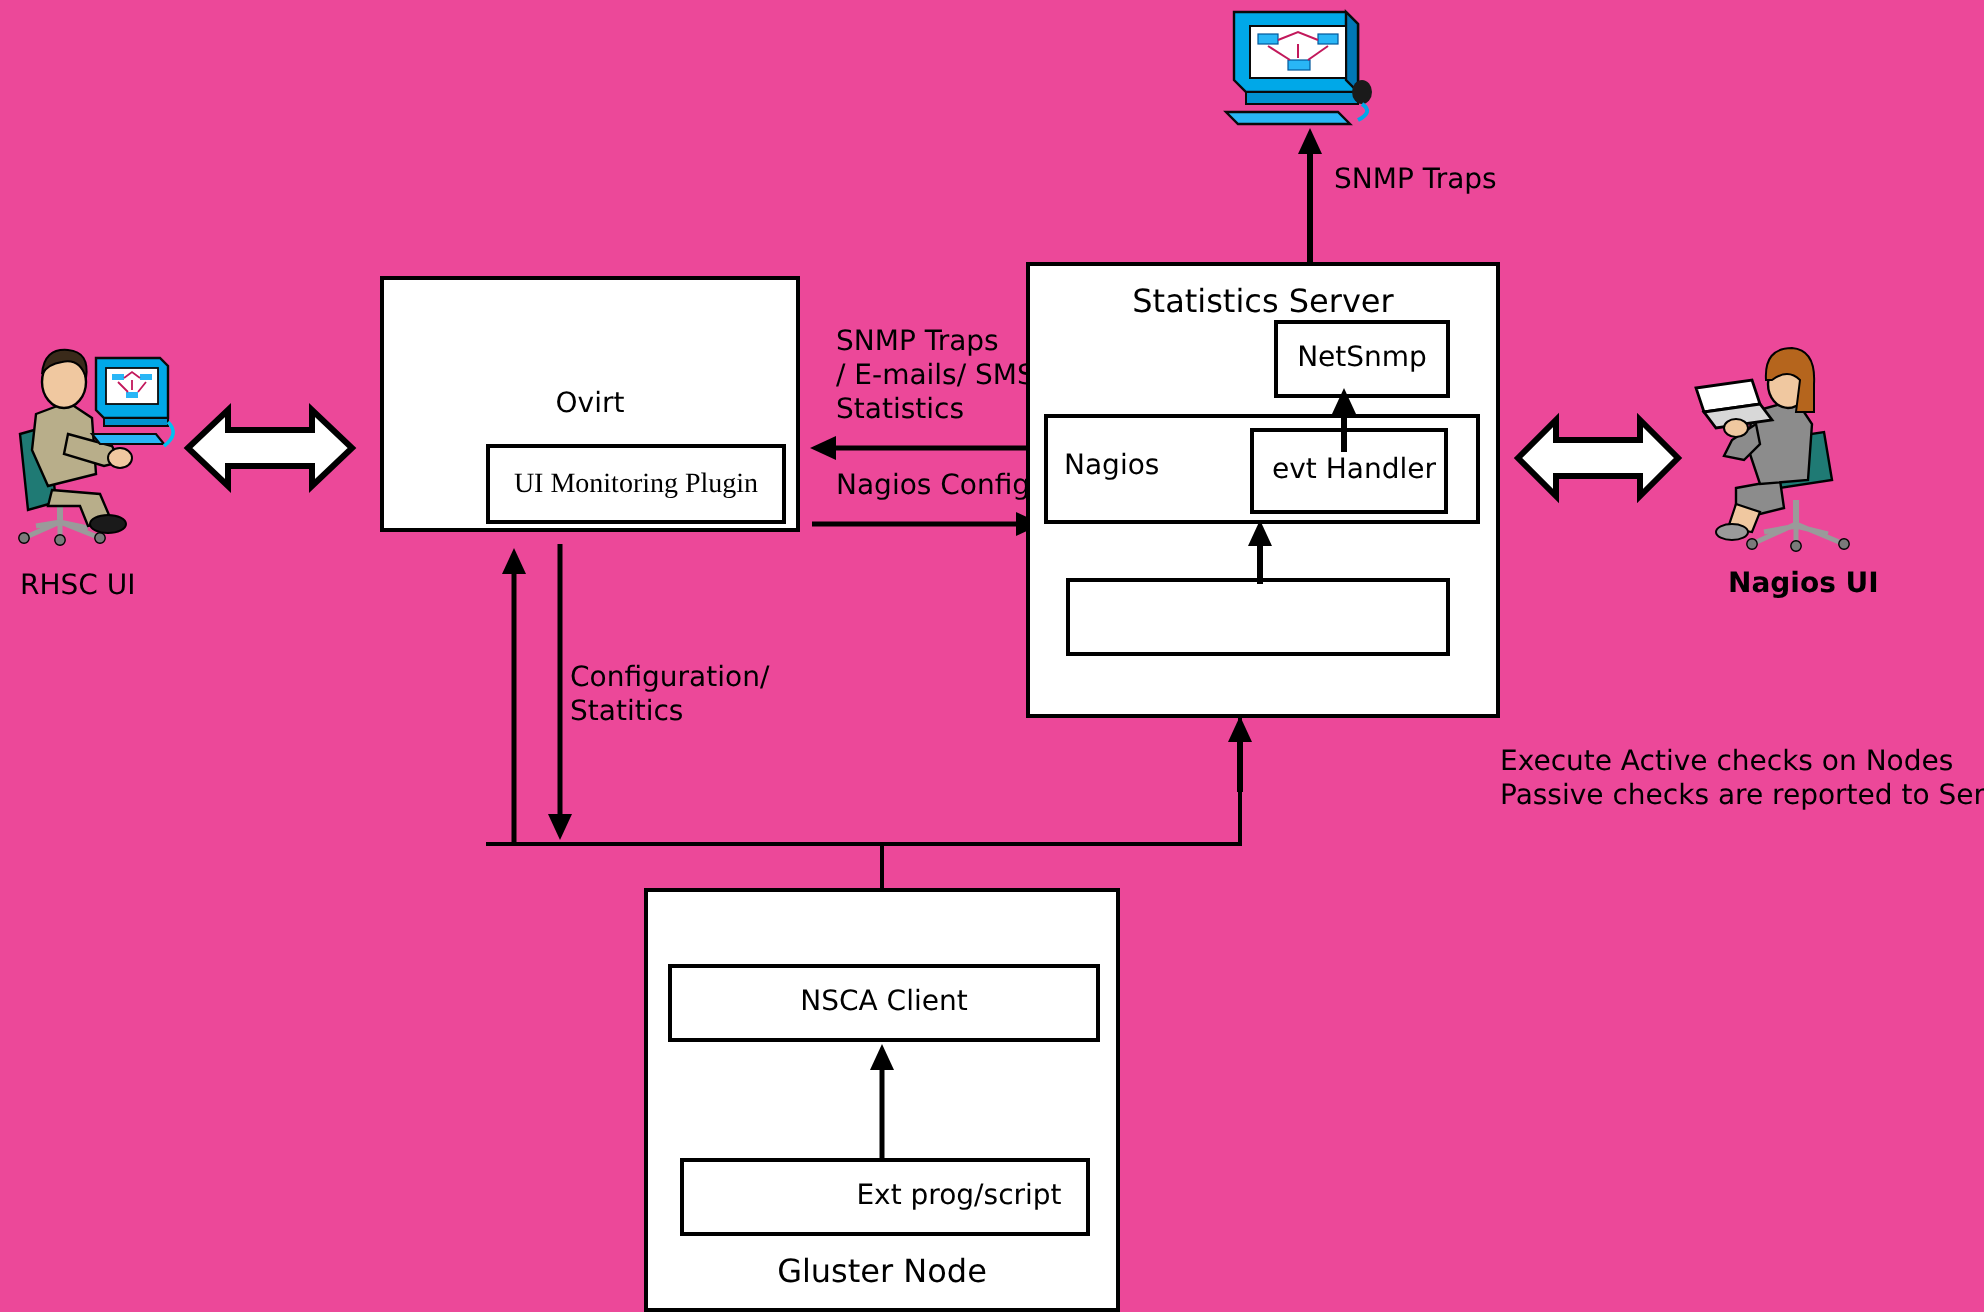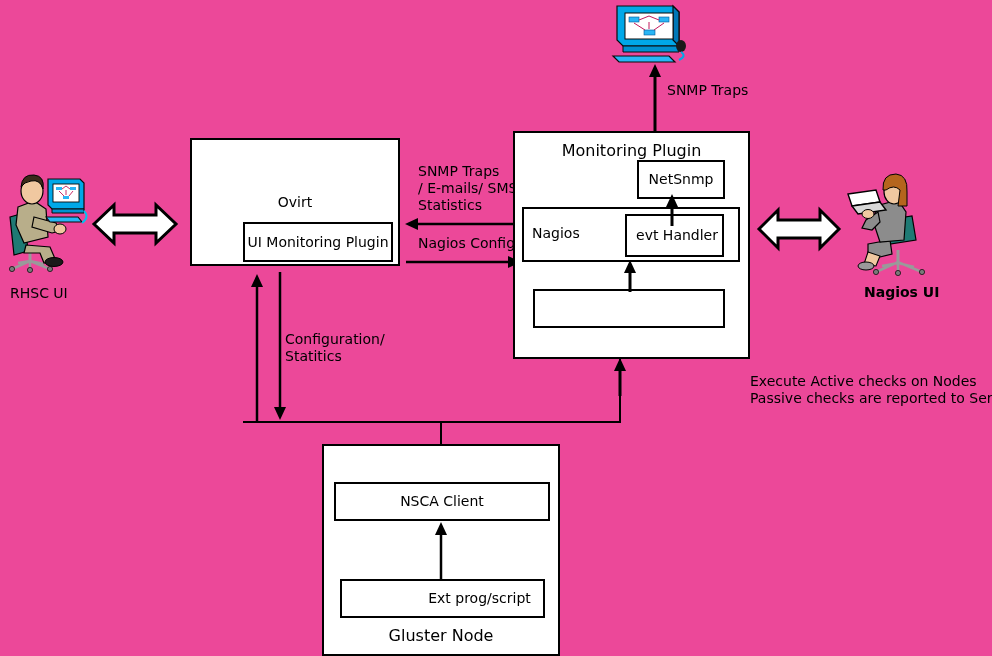--- a/index.html
+++ b/index.html
@@ -133,40 +133,40 @@
   <div class="lbl" style="left:10px; top:285px;">RHSC UI</div>
 
   <svg class="arrow" style="left:92px; top:199px;" width="86" height="50">
     <polygon points="2,25 22,6 22,16 64,16 64,6 84,25 64,44 64,34 22,34 22,44" fill="#ffffff" stroke="#000" stroke-width="3" stroke-linejoin="miter"></polygon>
   </svg>
 
   <div class="box" style="left:190px; top:138px; width:210px; height:128px;"></div>
   <div class="boxlabel" style="left:190px; top:194px; width:210px;">Ovirt</div>
 
   <div class="box" style="left:243px; top:222px; width:150px; height:40px;"></div>
-  <div class="boxlabel" style="left:243px; top:234px; width:150px;">UI Monitoring Plugin</div>
+  <div class="boxlabel" style="left:243px; top:234px; width:150px;font-family:Liberation Serif, serif;">UI Monitoring Plugin</div>
 
   <div class="lbl" style="left:418px; top:163px;">SNMP Traps
 / E-mails/ SMS
 Statistics</div>
 
   <svg class="arrow" style="left:404px; top:216px;" width="116" height="16">
     <line x1="12" y1="8" x2="116" y2="8" stroke="#000" stroke-width="2.5"></line>
     <polygon points="1,8 14,2 14,14" fill="#000"></polygon>
   </svg>
 
   <div class="lbl" style="left:418px; top:235px;">Nagios Config</div>
 
   <svg class="arrow" style="left:406px; top:254px;" width="116" height="16">
     <line x1="0" y1="8" x2="104" y2="8" stroke="#000" stroke-width="2.5"></line>
     <polygon points="115,8 102,2 102,14" fill="#000"></polygon>
   </svg>
 
   <div class="box" style="left:513px; top:131px; width:237px; height:228px;"></div>
-  <div class="boxlabel title-big" style="left:513px; top:142px; width:237px;">Monitoring Plugin</div>
+  <div class="boxlabel title-big" style="left:513px; top:142px; width:237px;">Statistics Server</div>
 
   <div class="box" style="left:637px; top:160px; width:88px; height:39px;"></div>
   <div class="boxlabel" style="left:637px; top:171px; width:88px;">NetSnmp</div>
 
   <div class="box" style="left:522px; top:207px; width:218px; height:55px;"></div>
   <div class="boxlabel" style="left:532px; top:225px; width:70px; text-align:left;">Nagios</div>
 
   <div class="box" style="left:625px; top:214px; width:99px; height:43px;"></div>
   <div class="boxlabel" style="left:625px; top:227px; width:104px;">evt Handler</div>
 

